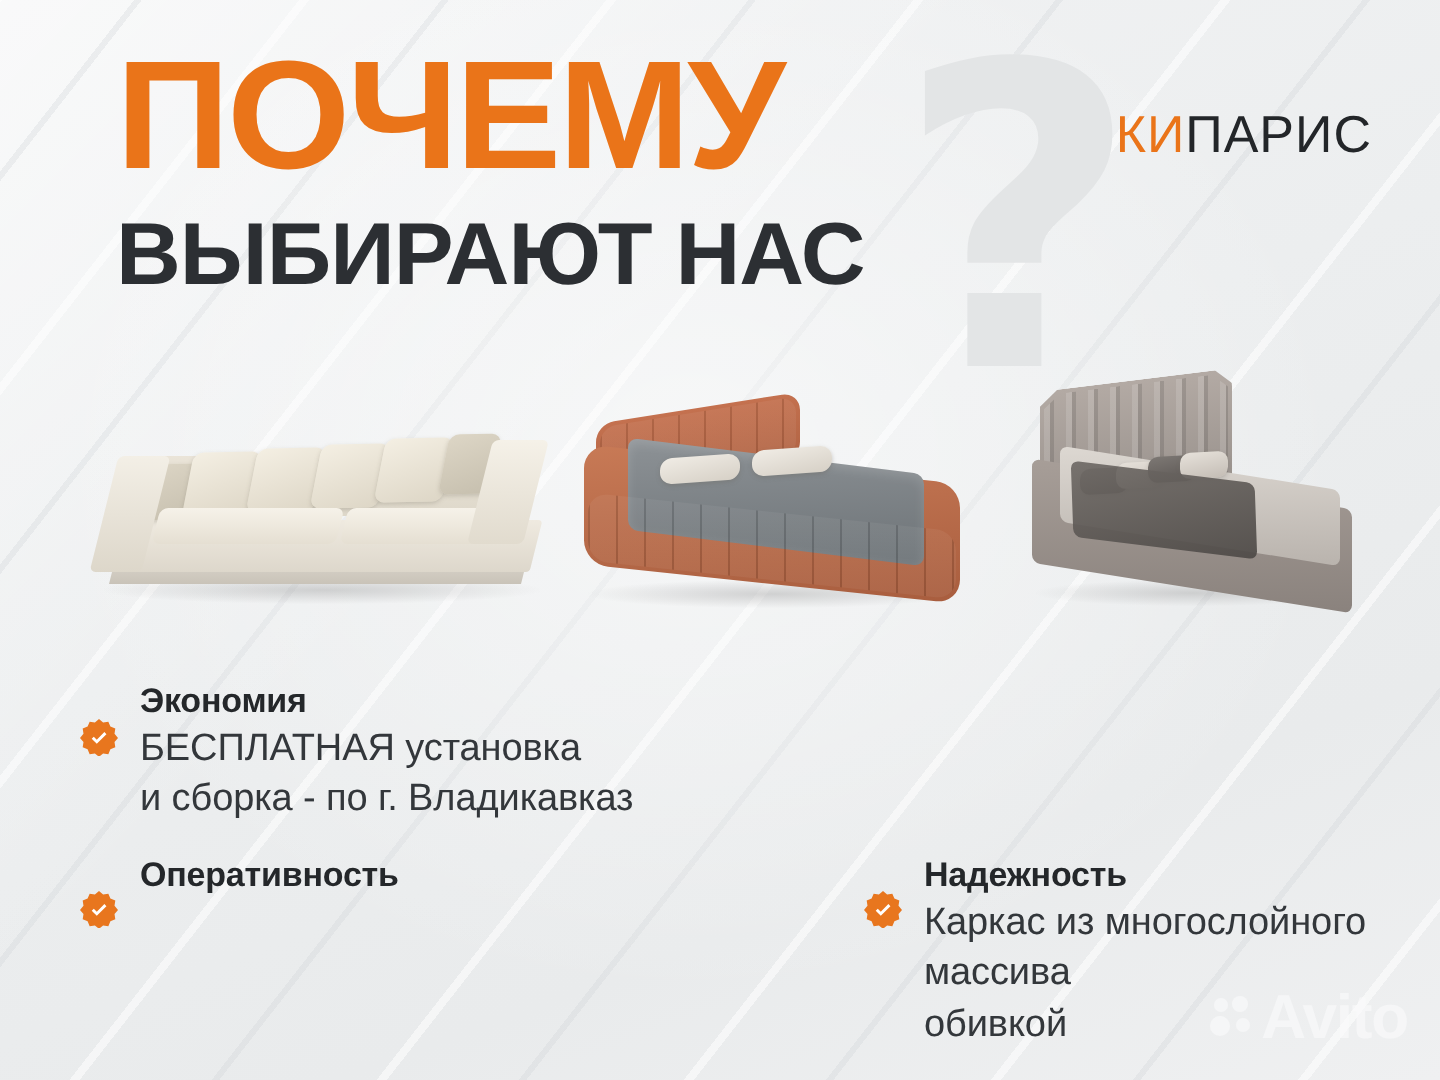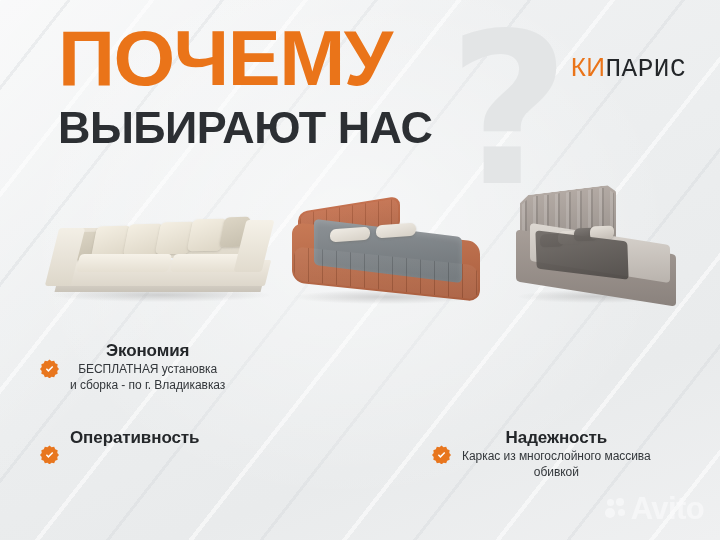--- a/index.html
+++ b/index.html
@@ -78,21 +78,21 @@
     white-space:nowrap;
   }
 
   
   #brand{
     position:absolute;right:34px;top:52px;
     font-size:26px;letter-spacing:.5px;
     white-space:nowrap;
   }
   #brand .b-ki{color:#ea7419;}
-  #brand .b-paris{color:#232629;font-family:Liberation Mono, monospace;}
+  #brand .b-paris{color:#232629;}
 
   
   #furniture{
     position:absolute;left:0;top:180px;width:720px;height:145px;
   }
   .piece{position:absolute;}
 
   
   #sofa{left:44px;top:22px;width:230px;height:108px;}
   .sofa-shadow{
@@ -230,33 +230,33 @@
   }
   .b2-pillow{
     position:absolute;height:13px;width:24px;border-radius:5px;
     background:linear-gradient(170deg,#e6e1da,#c4bdb5);
     transform:skewY(-3deg);
     box-shadow:0 1px 2px rgba(110,105,98,.3);
   }
   .b2-pillow.d{background:linear-gradient(170deg,#7d7874,#5b5653);}
 
   
-  .benefit{position:absolute;text-align:center;}
+  .benefit{position:absolute;}
   .badge{
     position:absolute;left:0;top:0;
     width:19px;height:19px;
   }
   .badge svg{display:block;width:19px;height:19px;}
   .b-text{margin-left:30px;}
   .b-title{
     font-size:17px;font-weight:bold;color:#24272a;
     line-height:1.18;margin:0 0 1px 0;letter-spacing:-.1px;
   }
   .b-desc{
-    font-size:12px;color:#33373b;line-height:1.33;
+    font-size:19px;color:#33373b;line-height:1.33;
     letter-spacing:-.05px;white-space:pre-line;
   }
 
   #bn1{left:40px;top:341px;}
   #bn1 .badge{top:18px;}
   #bn2{left:40px;top:428px;}
   #bn2 .badge{top:17px;}
   #bn3{left:408px;top:341px;}
   #bn3 .badge{top:18px;}
   #bn4{left:432px;top:428px;}

